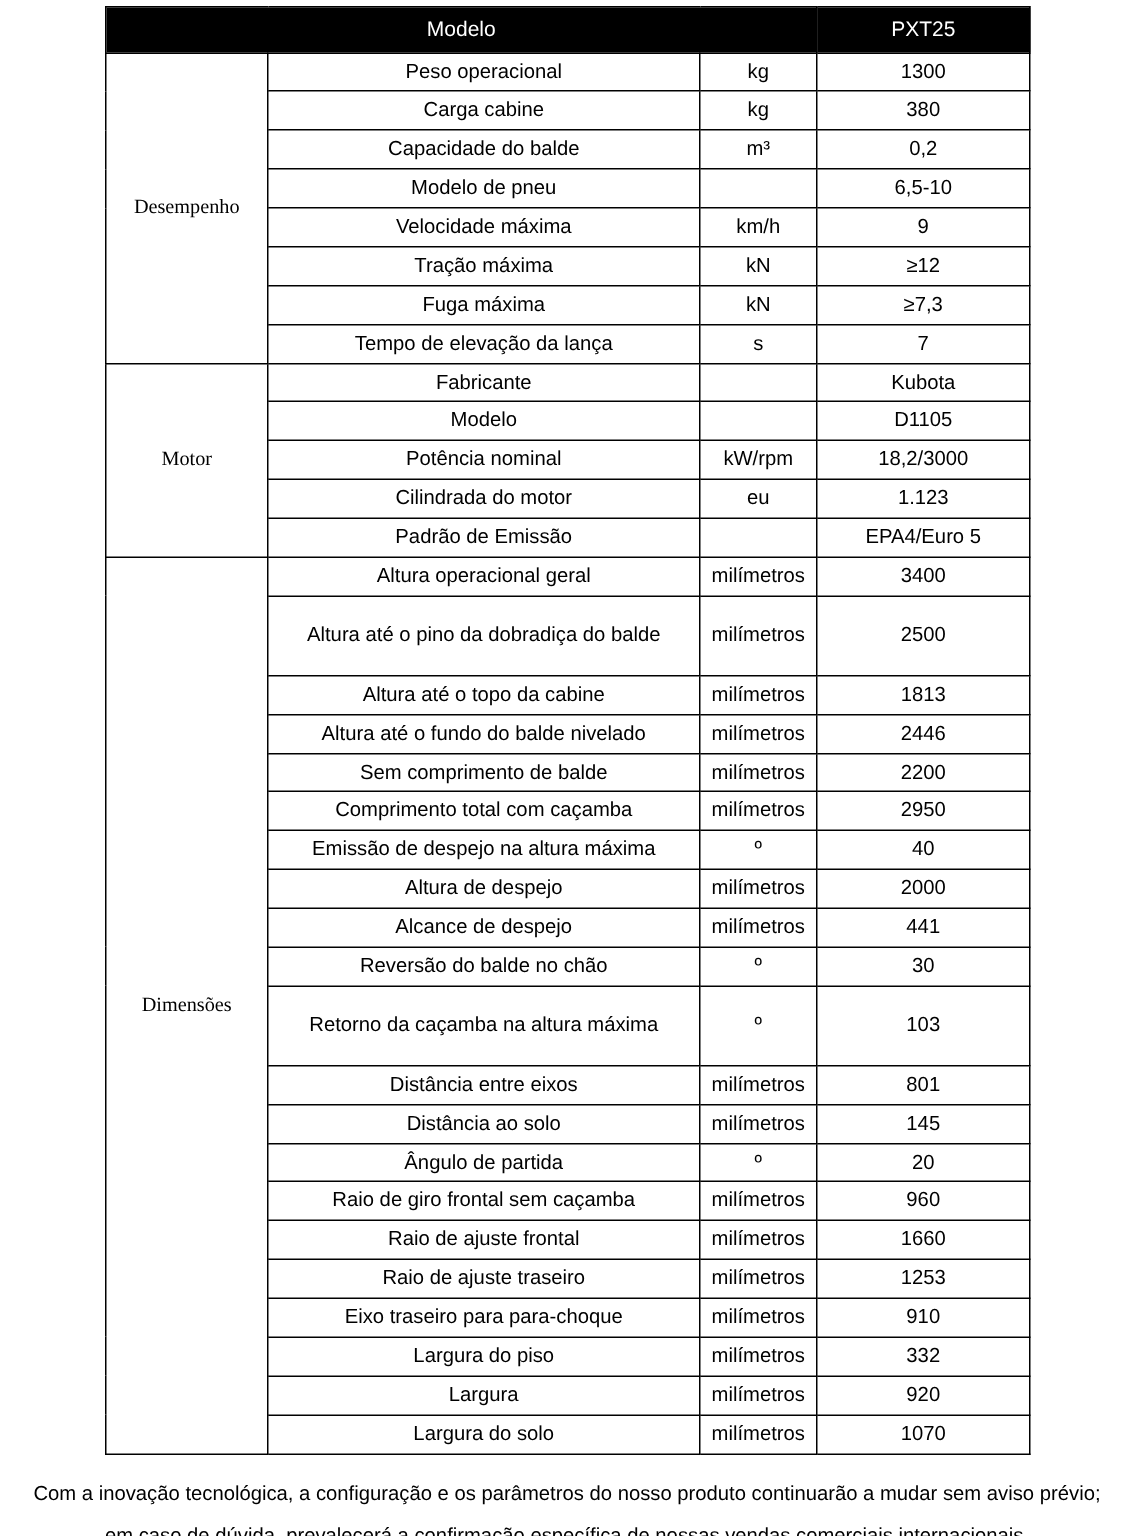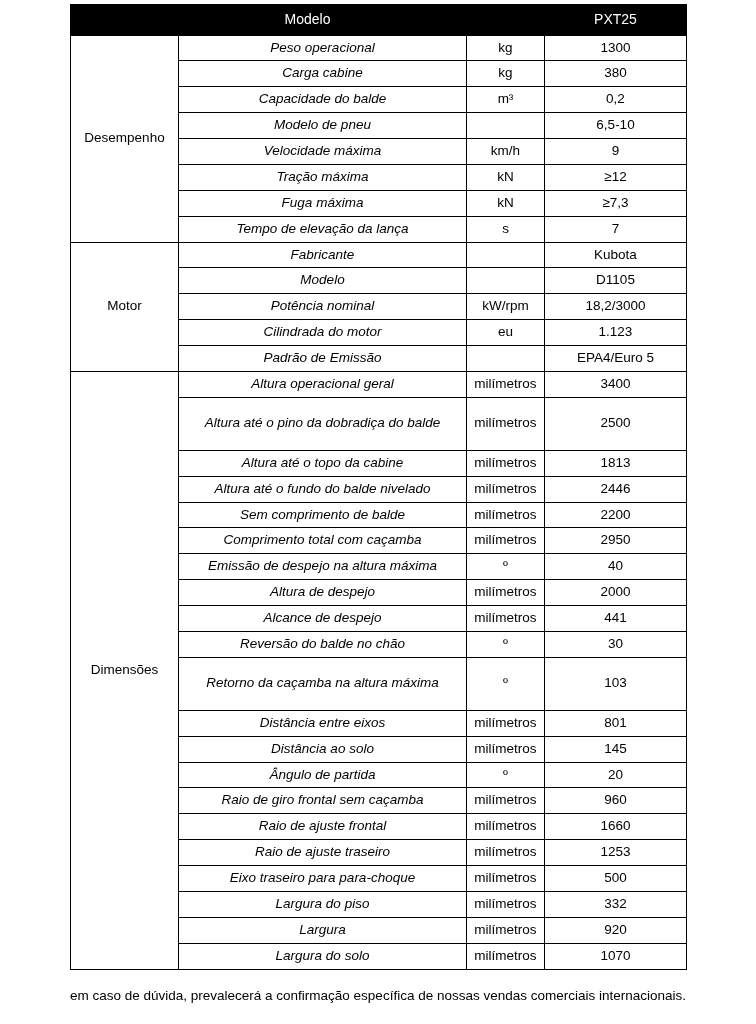--- a/index.html
+++ b/index.html
@@ -40,25 +40,25 @@
 
   tr.header-row td {
     background: #000000;
     color: #ffffff;
     font-size: 14px;
     border: 1px solid #000000;
     padding: 6px 3px;
   }
   td.group-cell {
     font-size: 14px;
+    font-family: Liberation Serif, serif;
   }
   td.item-cell {
     padding-left: 6px;
     padding-right: 6px;
-    font-style: italic;
   }
   td.tall { height: 44px; }
 
   .notes {
     width: 716px;
     margin: 14px auto 0 auto;
     text-align: center;
     font-size: 13.5px;
     line-height: 1.5;
     color: #000000;
@@ -231,37 +231,38 @@
           <td>1660</td>
         </tr>
         <tr>
           <td class="item-cell">Raio de ajuste traseiro</td>
           <td>milímetros</td>
           <td>1253</td>
         </tr>
         <tr>
           <td class="item-cell">Eixo traseiro para para-choque</td>
           <td>milímetros</td>
-          <td>500</td>
+          <td>910</td>
         </tr>
         <tr>
           <td class="item-cell">Largura do piso</td>
           <td>milímetros</td>
           <td>332</td>
         </tr>
         <tr>
           <td class="item-cell">Largura</td>
           <td>milímetros</td>
           <td>920</td>
         </tr>
         <tr>
           <td class="item-cell">Largura do solo</td>
           <td>milímetros</td>
           <td>1070</td>
         </tr>
       </tbody>
   </table>
 
   <div class="notes">
+      <p>Com a inovação tecnológica, a configuração e os parâmetros do nosso produto continuarão a mudar sem aviso prévio;</p>
       <p>em caso de dúvida, prevalecerá a confirmação específica de nossas vendas comerciais internacionais.</p>
     </div>
 
 </div>
 
 </body></html>

